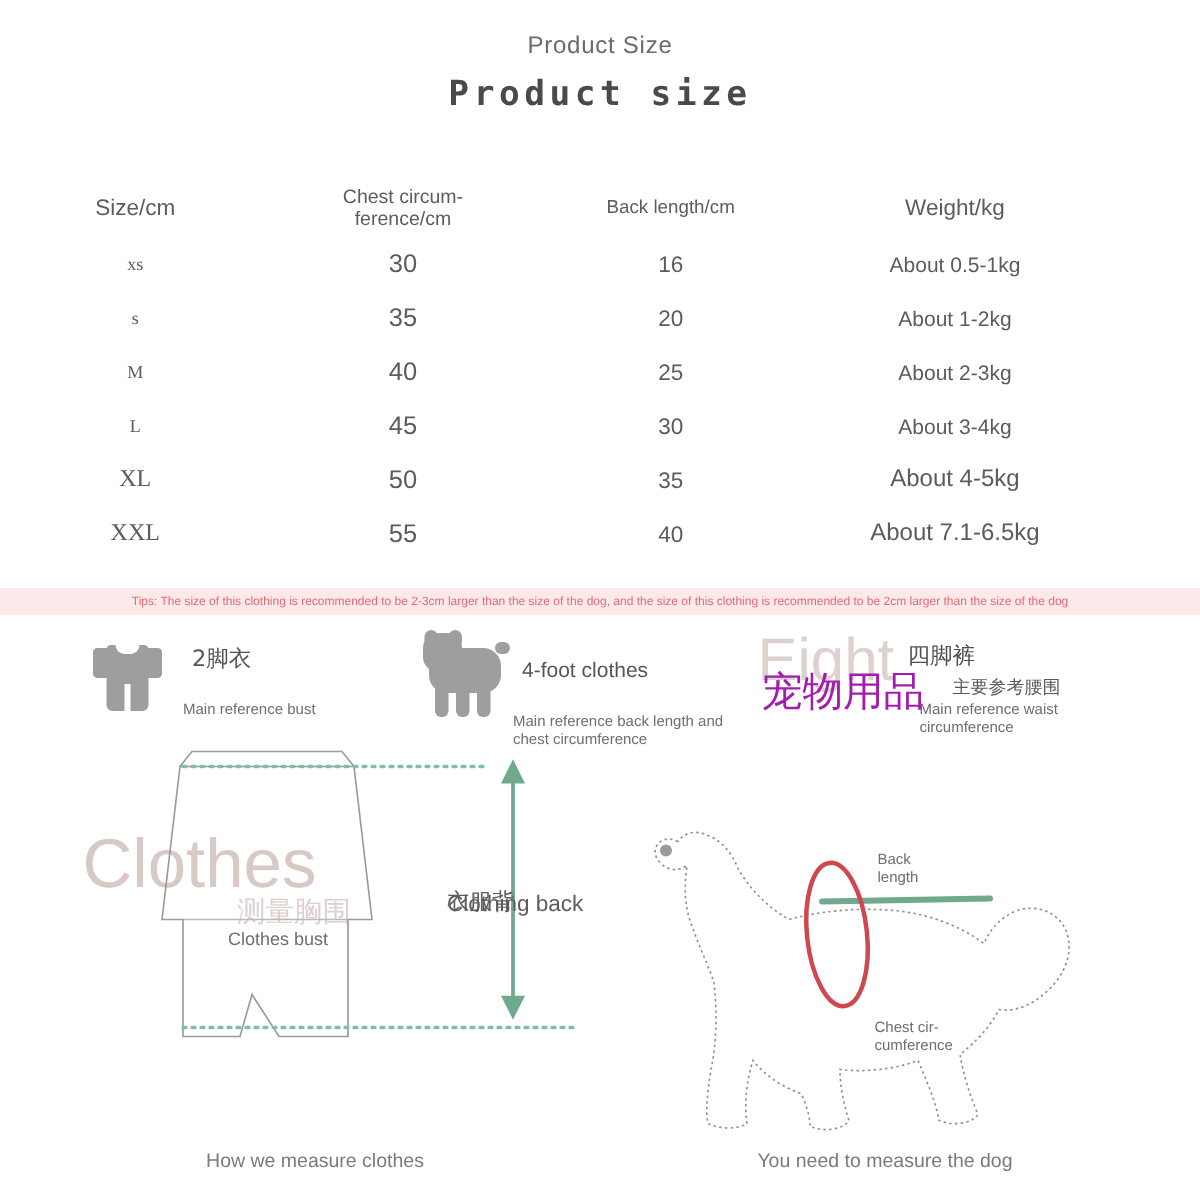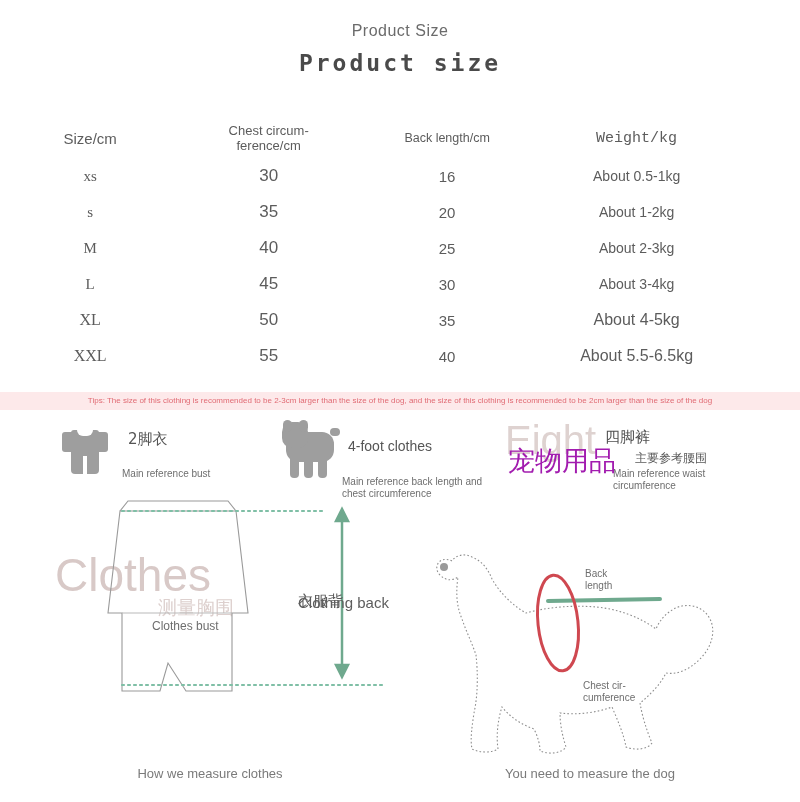--- a/index.html
+++ b/index.html
@@ -67,24 +67,24 @@
   }
   .c1 { width: 196px; }
   .c2 { width: 192px; }
   .c3 { width: 196px; }
   .c4 { width: 216px; }
 
   .thead { height: 40px; }
   .thead .c1 { font-size: 15px; }
   .thead .c2 { font-size: 13px; line-height: 15px; }
   .thead .c3 { font-size: 12.5px; }
-  .thead .c4 { font-size: 15px; font-family: Liberation Mono, monospace; }
+  .thead .c4 { font-size: 15px; }
 
   .tbody .trow { height: 36px; }
-  .tbody .c1 { font-size: 15px; font-family: "Liberation Serif", serif; }
+  .tbody .c1 { font-size: 12px; font-family: "Liberation Serif", serif; }
   .tbody .c2 { font-size: 17px; }
   .tbody .c3 { font-size: 15px; }
   .tbody .c4 { font-size: 14px; }
 
   .tbody .trow.r5 .c1,
   .tbody .trow.r6 .c1 { font-size: 16px; }
   .tbody .trow.r5 .c4,
   .tbody .trow.r6 .c4 { font-size: 16px; }
 
   
@@ -271,21 +271,21 @@
       <div class="trow r5">
         <div class="tcell c1">XL</div>
         <div class="tcell c2">50</div>
         <div class="tcell c3">35</div>
         <div class="tcell c4">About 4-5kg</div>
       </div>
       <div class="trow r6">
         <div class="tcell c1">XXL</div>
         <div class="tcell c2">55</div>
         <div class="tcell c3">40</div>
-        <div class="tcell c4">About 5.5-6.5kg</div>
+        <div class="tcell c4">About 7.1-6.5kg</div>
       </div>
     </div>
   </div>
 
   <div class="tips-band"></div>
   <div class="tips-text">Tips: The size of this clothing is recommended to be 2-3cm larger than the size of the dog, and the size of this clothing is recommended to be 2cm larger than the size of the dog</div>
 
   <div class="icon-row">
 
     <div class="icon-block" style="left:62px; top:0; width:220px; height:66px;">

